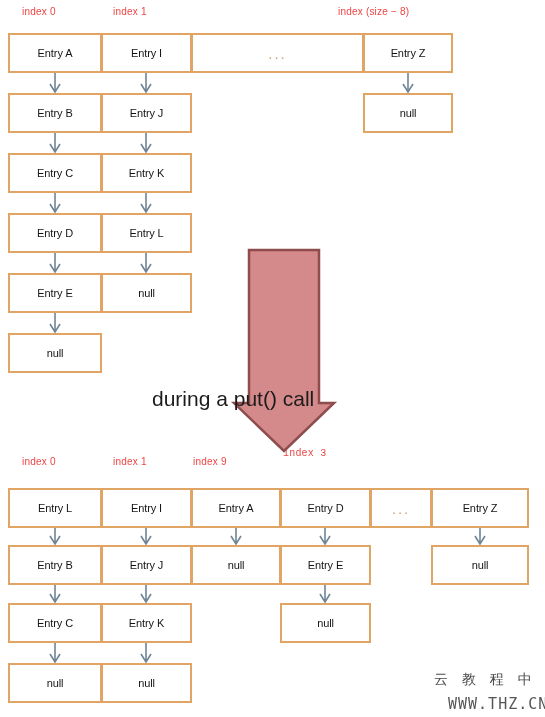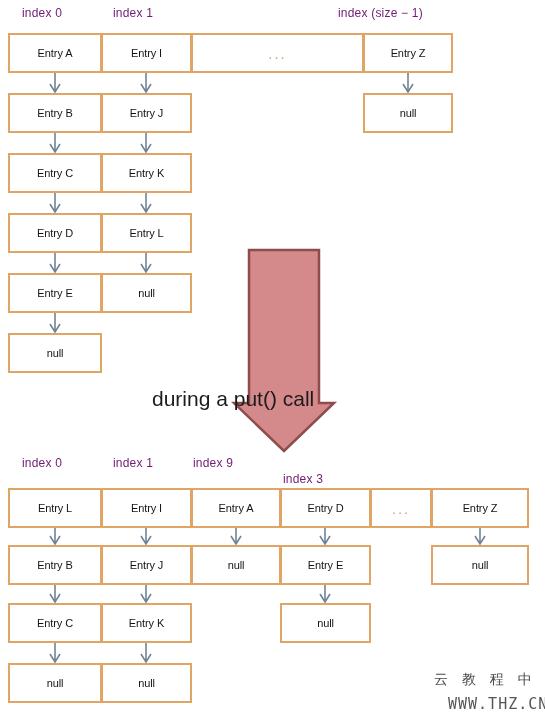--- a/index.html
+++ b/index.html
@@ -8,22 +8,22 @@
     background:#ffffff;
     font-family:"Liberation Sans","DejaVu Sans",sans-serif;
     color:#1a1a1a;
     overflow:hidden;
     position:relative;
   }
   #stage{position:absolute;left:0;top:0;width:545px;height:717px;}
 
   .idx-label{
     position:absolute;
-    font-size:12px;
-    color:#701a75;
+    font-size:10px;
+    color:#ef4444;
     white-space:nowrap;
     letter-spacing:0.2px;
   }
 
   .cell{
     position:absolute;
     box-sizing:border-box;
     border:2.5px solid #e0a565;
     background:#ffffff;
     display:flex;
@@ -65,21 +65,21 @@
     font-family:"DejaVu Sans Mono","Liberation Mono",monospace;
   }
 </style>
 </head>
 <body>
 
 <div id="stage">
 
   <div class="idx-label" style="left:22px;top:6px;">index 0</div>
   <div class="idx-label" style="left:113px;top:6px;">index 1</div>
-  <div class="idx-label" style="left:338px;top:6px;">index (size − 1)</div>
+  <div class="idx-label" style="left:338px;top:6px;">index (size − 8)</div>
 
   <div class="cell" style="left:8px;top:33px;width:94px;height:40px;">Entry A</div>
   <div class="cell" style="left:101px;top:33px;width:91px;height:40px;">Entry I</div>
   <div class="cell dots" style="left:191px;top:33px;width:173px;height:40px;">...</div>
   <div class="cell" style="left:363px;top:33px;width:90px;height:40px;">Entry Z</div>
 
   <div class="cell" style="left:8px;top:93px;width:94px;height:40px;">Entry B</div>
   <div class="cell" style="left:8px;top:153px;width:94px;height:40px;">Entry C</div>
   <div class="cell" style="left:8px;top:213px;width:94px;height:40px;">Entry D</div>
   <div class="cell" style="left:8px;top:273px;width:94px;height:40px;">Entry E</div>
@@ -112,21 +112,21 @@
 
   <svg class="arrow-wrap" style="left:222px;top:248px;width:124px;height:206px;" viewBox="0 0 124 206">
     <polygon points="27,2 97,2 97,155 112,155 62,203 12,155 27,155" fill="#d4898a" stroke="#8e4c4c" stroke-width="2.5" stroke-linejoin="miter"></polygon>
   </svg>
 
   <div class="big-text" style="left:152px;top:380px;">during a put() call</div>
 
   <div class="idx-label" style="left:22px;top:456px;">index 0</div>
   <div class="idx-label" style="left:113px;top:456px;">index 1</div>
   <div class="idx-label" style="left:193px;top:456px;">index 9</div>
-  <div class="idx-label" style="left:283px;top:472px;">index 3</div>
+  <div class="idx-label" style="left:283px;top:448px;font-family:Liberation Mono, monospace;">index 3</div>
 
   <div class="cell" style="left:8px;top:488px;width:94px;height:40px;">Entry L</div>
   <div class="cell" style="left:101px;top:488px;width:91px;height:40px;">Entry I</div>
   <div class="cell" style="left:191px;top:488px;width:90px;height:40px;">Entry A</div>
   <div class="cell" style="left:280px;top:488px;width:91px;height:40px;">Entry D</div>
   <div class="cell dots" style="left:370px;top:488px;width:62px;height:40px;">...</div>
   <div class="cell" style="left:431px;top:488px;width:98px;height:40px;">Entry Z</div>
 
   <div class="cell" style="left:8px;top:545px;width:94px;height:40px;">Entry B</div>
   <div class="cell" style="left:8px;top:603px;width:94px;height:40px;">Entry C</div>

